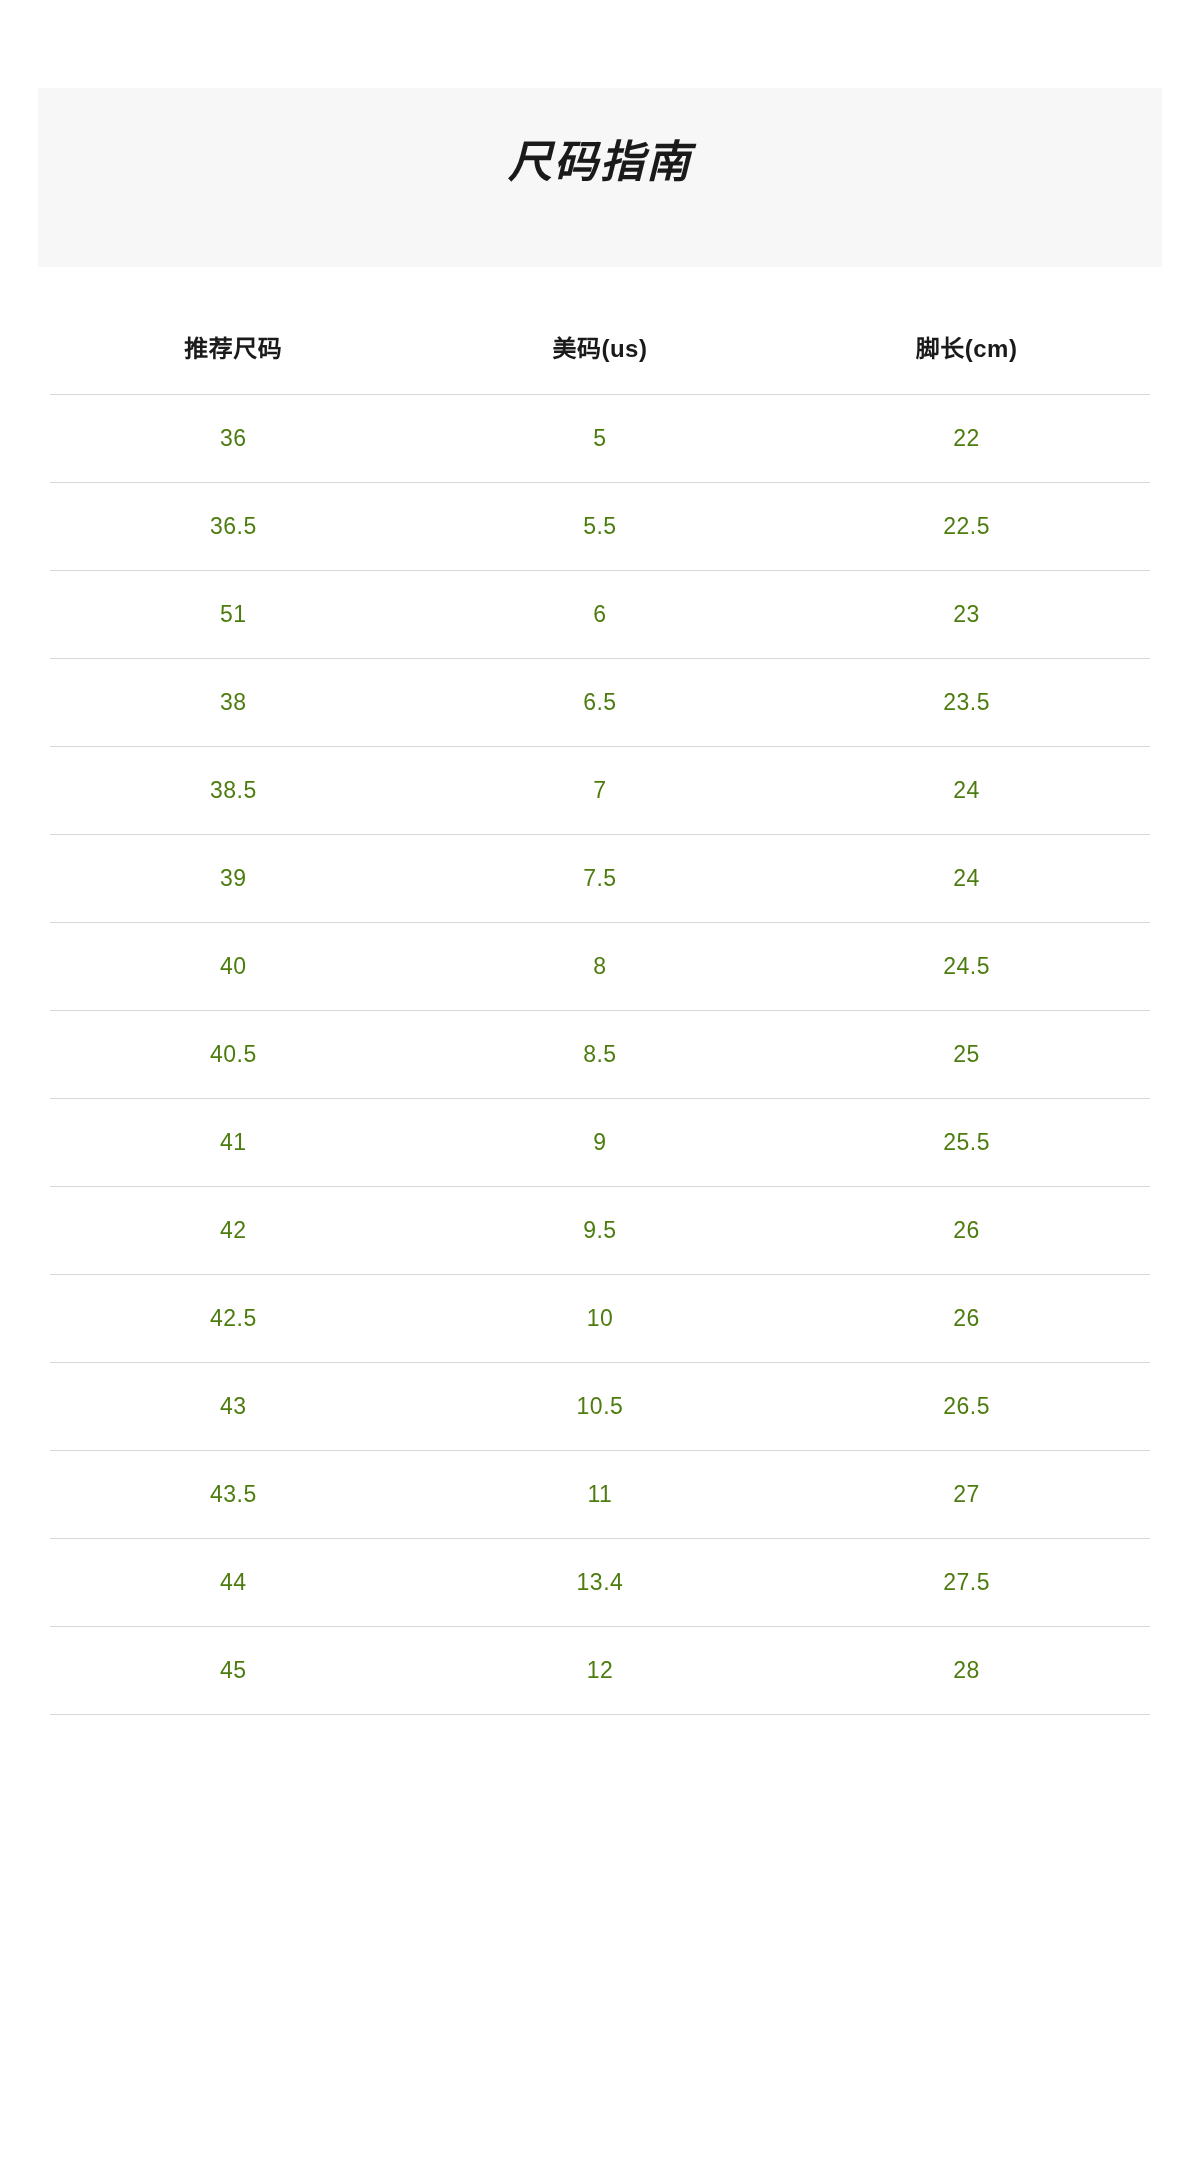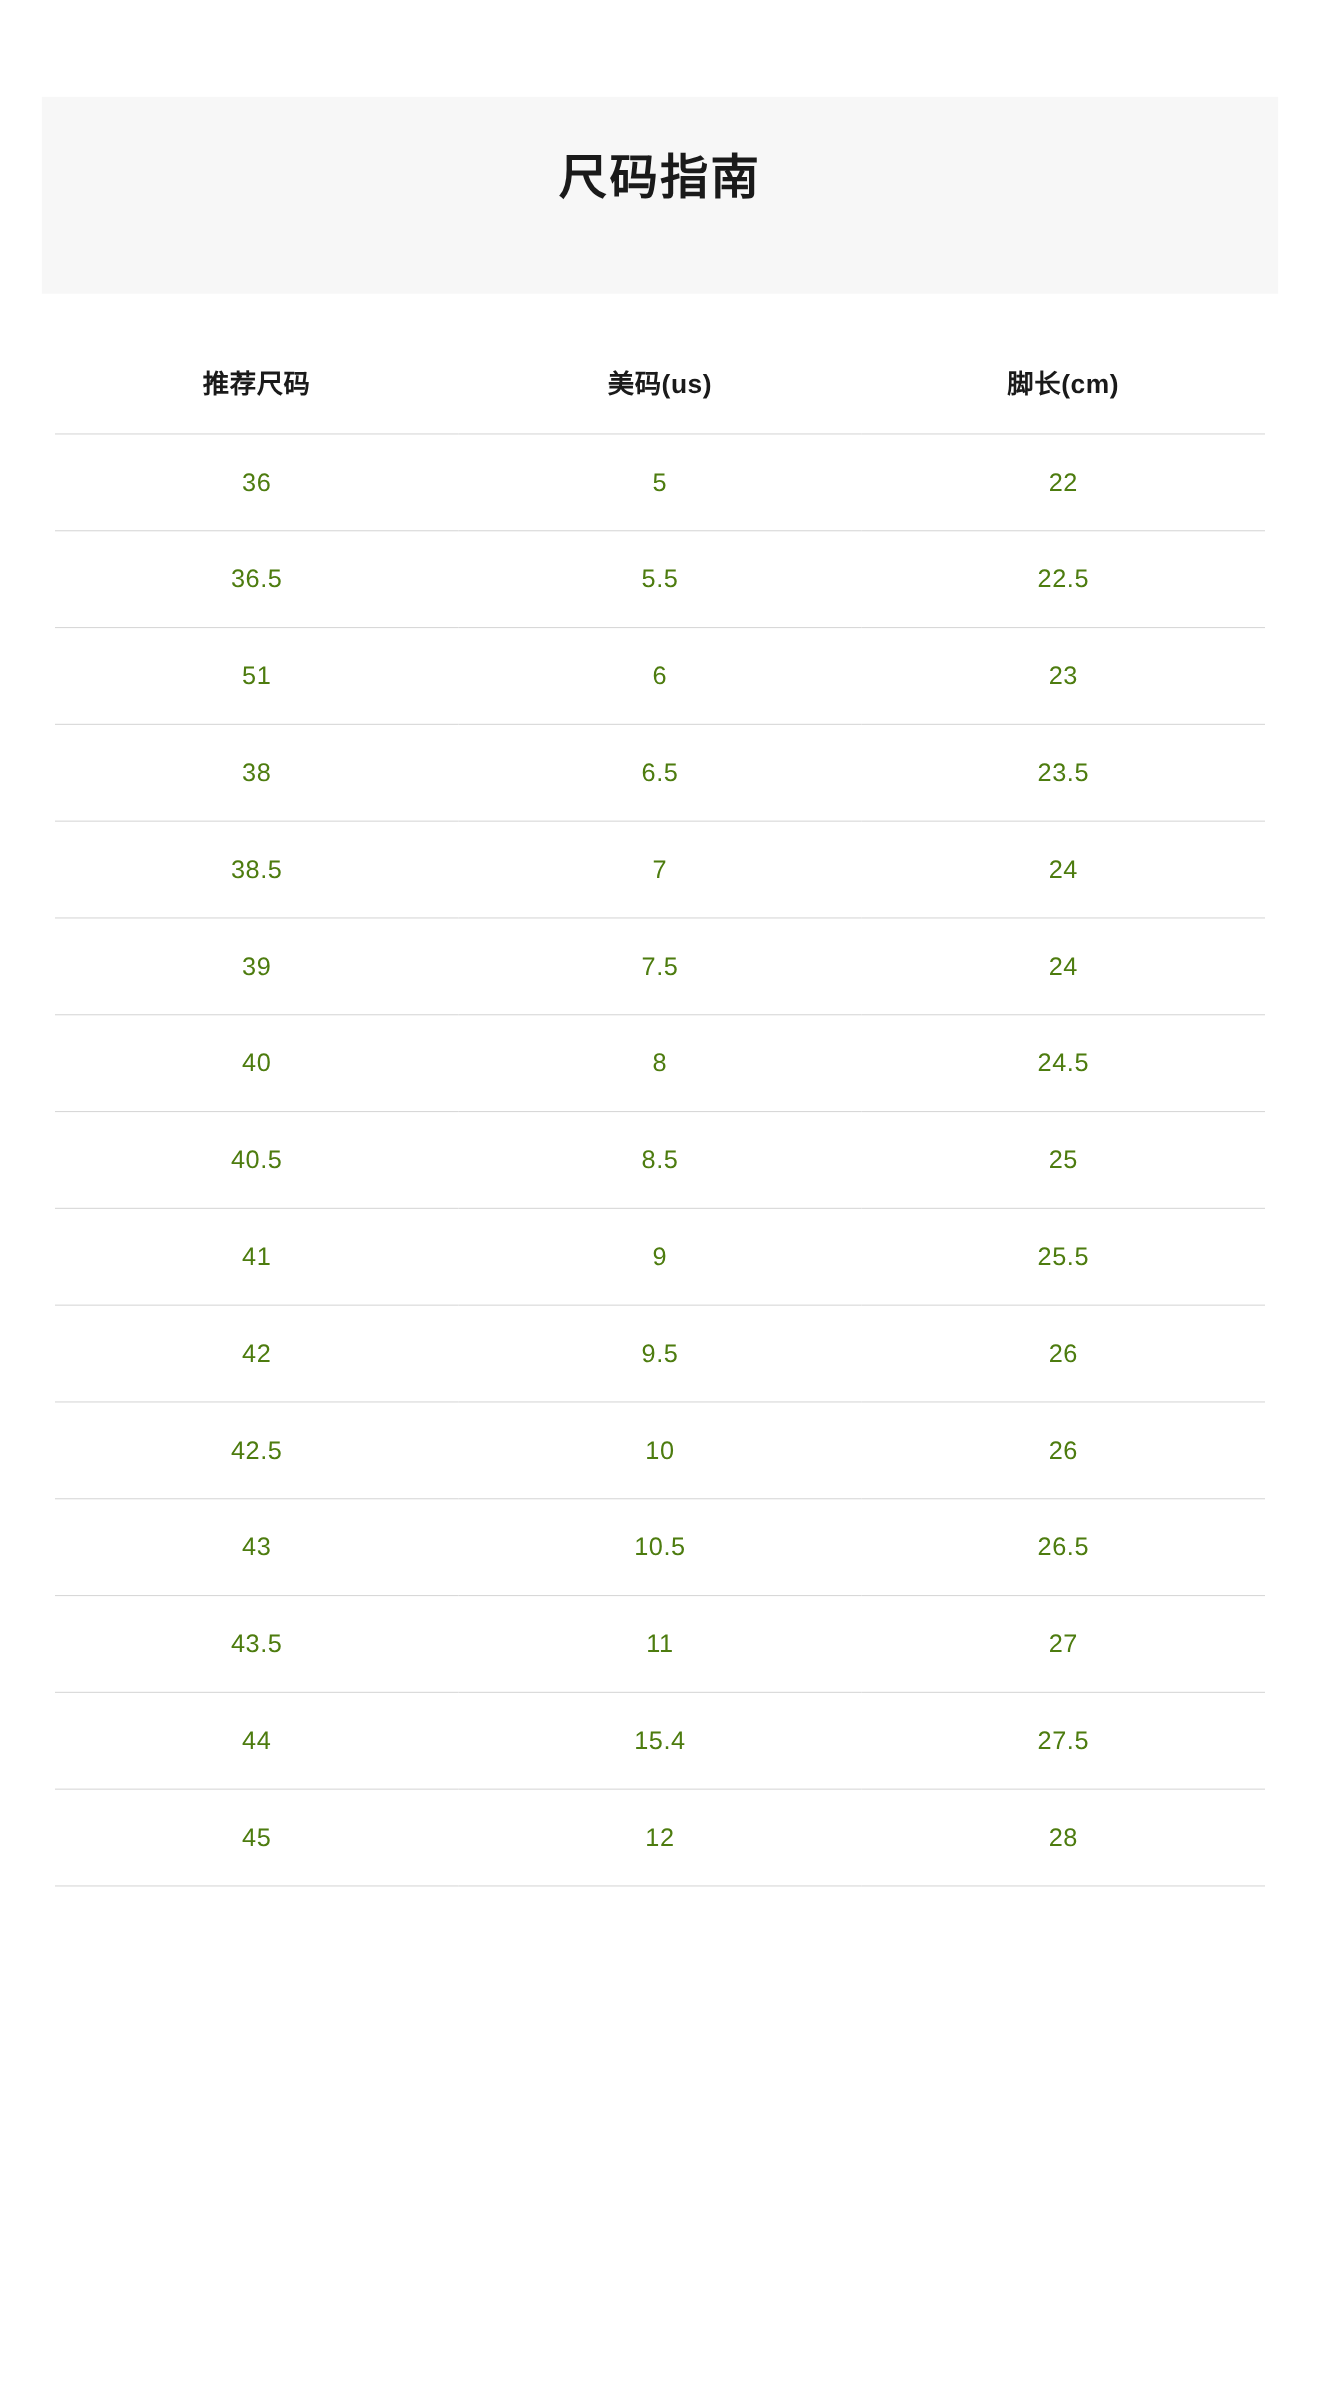--- a/index.html
+++ b/index.html
@@ -29,20 +29,21 @@
     text-align: center;
     box-sizing: border-box;
   }
   .header-title {
     font-size: 44px;
     font-weight: 700;
     color: #1a1a1a;
     letter-spacing: 2px;
     line-height: 1.2;
     margin: 0 0 26px 0;
+    font-style: italic;
   }
   .header-subtitle {
     font-size: 22px;
     color: #8c8c8c;
     font-weight: 400;
     letter-spacing: 0.5px;
     margin: 0;
     line-height: 1.3;
   }
 
@@ -164,21 +165,21 @@
           <td>10.5</td>
           <td>26.5</td>
         </tr>
         <tr>
           <td>43.5</td>
           <td>11</td>
           <td>27</td>
         </tr>
         <tr>
           <td>44</td>
-          <td>15.4</td>
+          <td>13.4</td>
           <td>27.5</td>
         </tr>
         <tr>
           <td>45</td>
           <td>12</td>
           <td>28</td>
         </tr>
       </tbody>
     </table>
   </div>

